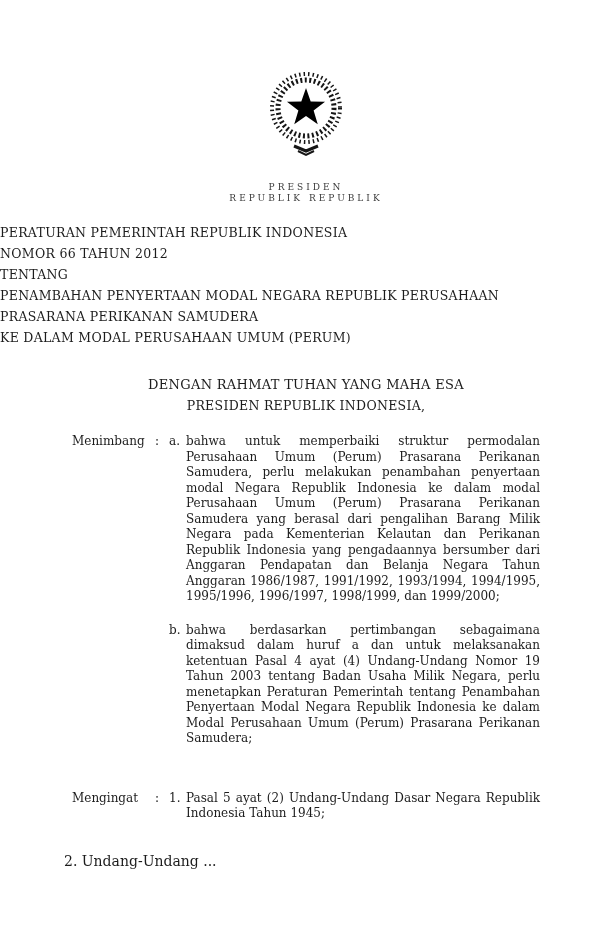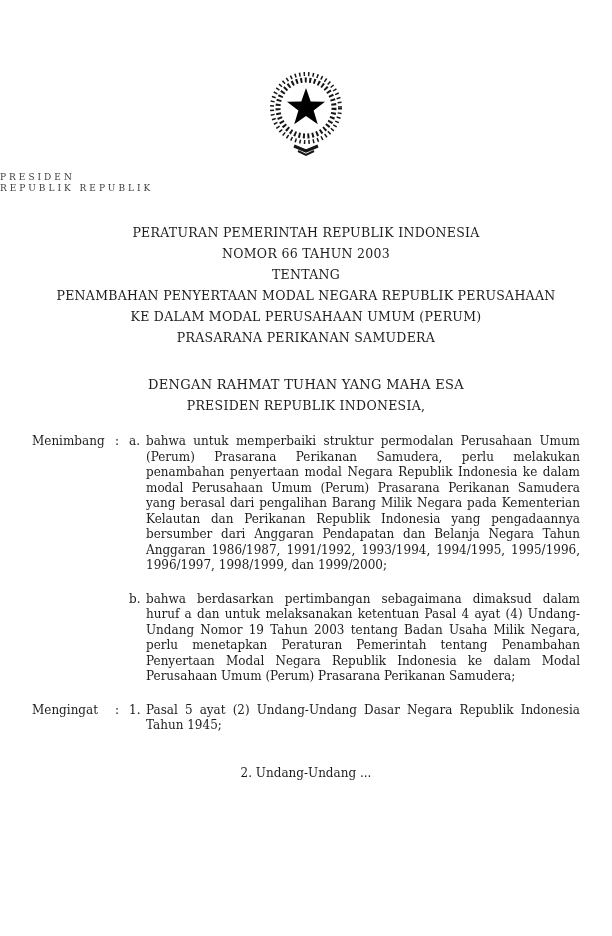--- a/index.html
+++ b/index.html
@@ -11,68 +11,67 @@
     background: #ffffff;
     color: #1c1c1c;
     font-family: "DejaVu Serif", "Liberation Serif", serif;
     overflow: hidden;
   }
   .emblem {
     padding-top: 68px;
     text-align: center;
   }
   .letterhead {
-    margin-top: 8px;
-    text-align: left;
+    margin-top: 18px;
+    text-align: center;
     font-size: 9px;
     letter-spacing: 3px;
     line-height: 11px;
     color: #3a3a3a;
   }
   .title-block {
-    margin-top: 28px;
-    text-align: center;
+    margin-top: 18px;
     font-size: 12.5px;
     line-height: 21px;
     letter-spacing: 0.3px;
   }
   .rahmat {
     margin-top: 26px;
     text-align: center;
     font-size: 13px;
     line-height: 21px;
     letter-spacing: 0.3px;
   }
   .presiden-ri {
     margin-top: 0;
     text-align: center;
     font-size: 12.5px;
     line-height: 21px;
     letter-spacing: 0.3px;
   }
   .section {
     display: flex;
-    padding: 0 32px;
+    padding: 0 72px;
     font-size: 12px;
     line-height: 15.5px;
   }
   .section.menimbang { margin-top: 18px; }
-  .section.mengingat { margin-top: 18px; }
+  .section.mengingat { margin-top: 44px; }
   .side-label { width: 83px; flex: none; }
   .side-colon { width: 14px; flex: none; }
   .items { flex: 1; }
   .item { display: flex; }
   .item + .item { margin-top: 18px; }
   .item .marker { width: 17px; flex: none; }
   .item .text { flex: 1; text-align: justify; }
   .catchword {
     margin-top: 32px;
-    padding: 0 104px;
-    text-align: center;
-    font-size: 12px;
+    padding: 0 64px;
+    text-align: left;
+    font-size: 14px;
     line-height: 15.5px;
   }
 </style>
 </head>
 <body>
 
 <div class="page">
 
   <div class="emblem">
     <svg width="86" height="92" viewBox="0 0 86 92">
@@ -84,25 +83,25 @@
     </svg>
   </div>
 
   <div class="letterhead">
     <div>PRESIDEN</div>
     <div>REPUBLIK REPUBLIK</div>
   </div>
 
   <div class="title-block">
     <div>PERATURAN PEMERINTAH REPUBLIK INDONESIA</div>
-    <div>NOMOR 66 TAHUN 2003</div>
+    <div>NOMOR 66 TAHUN 2012</div>
     <div>TENTANG</div>
     <div>PENAMBAHAN PENYERTAAN MODAL NEGARA REPUBLIK PERUSAHAAN</div>
+    <div>PRASARANA PERIKANAN SAMUDERA</div>
     <div>KE DALAM  MODAL PERUSAHAAN UMUM (PERUM)</div>
-    <div>PRASARANA PERIKANAN SAMUDERA</div>
   </div>
 
   <div class="rahmat">DENGAN RAHMAT TUHAN YANG MAHA ESA</div>
 
   <div class="presiden-ri">PRESIDEN REPUBLIK INDONESIA,</div>
 
   <div class="section menimbang">
     <div class="side-label">Menimbang</div>
     <div class="side-colon">:</div>
     <div class="items">

